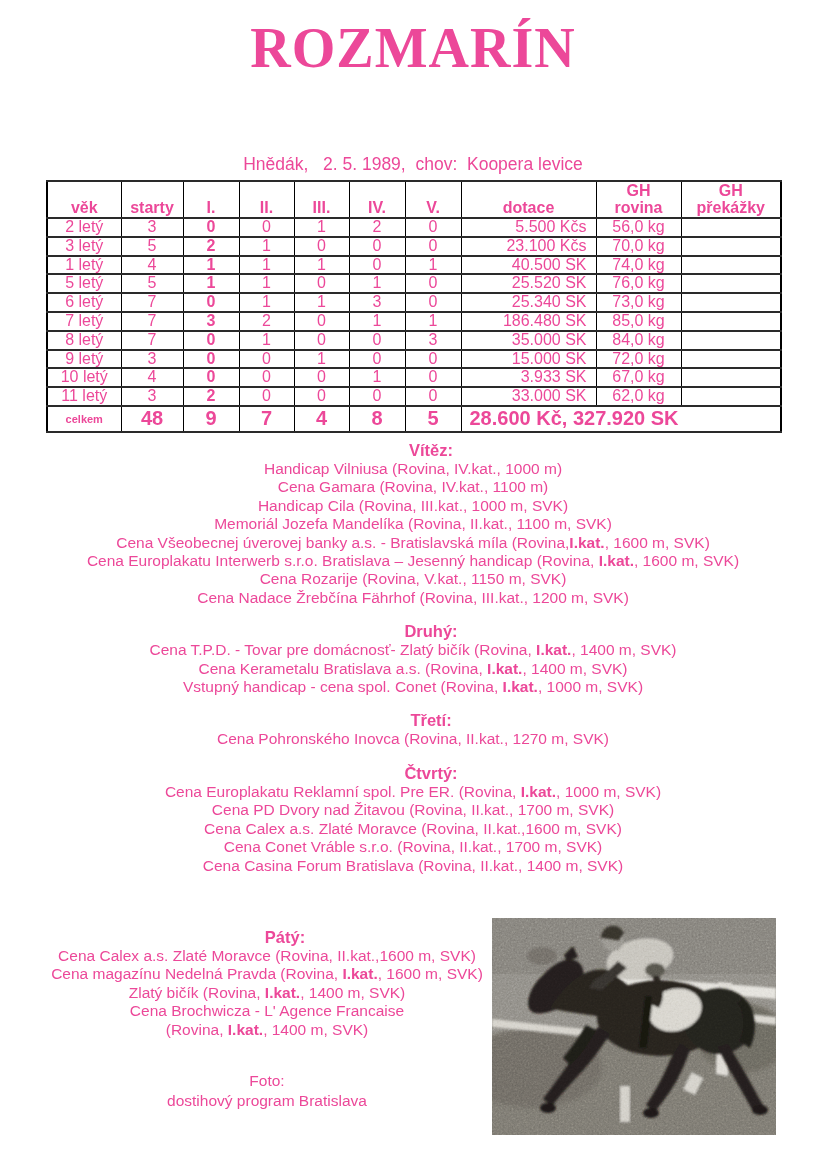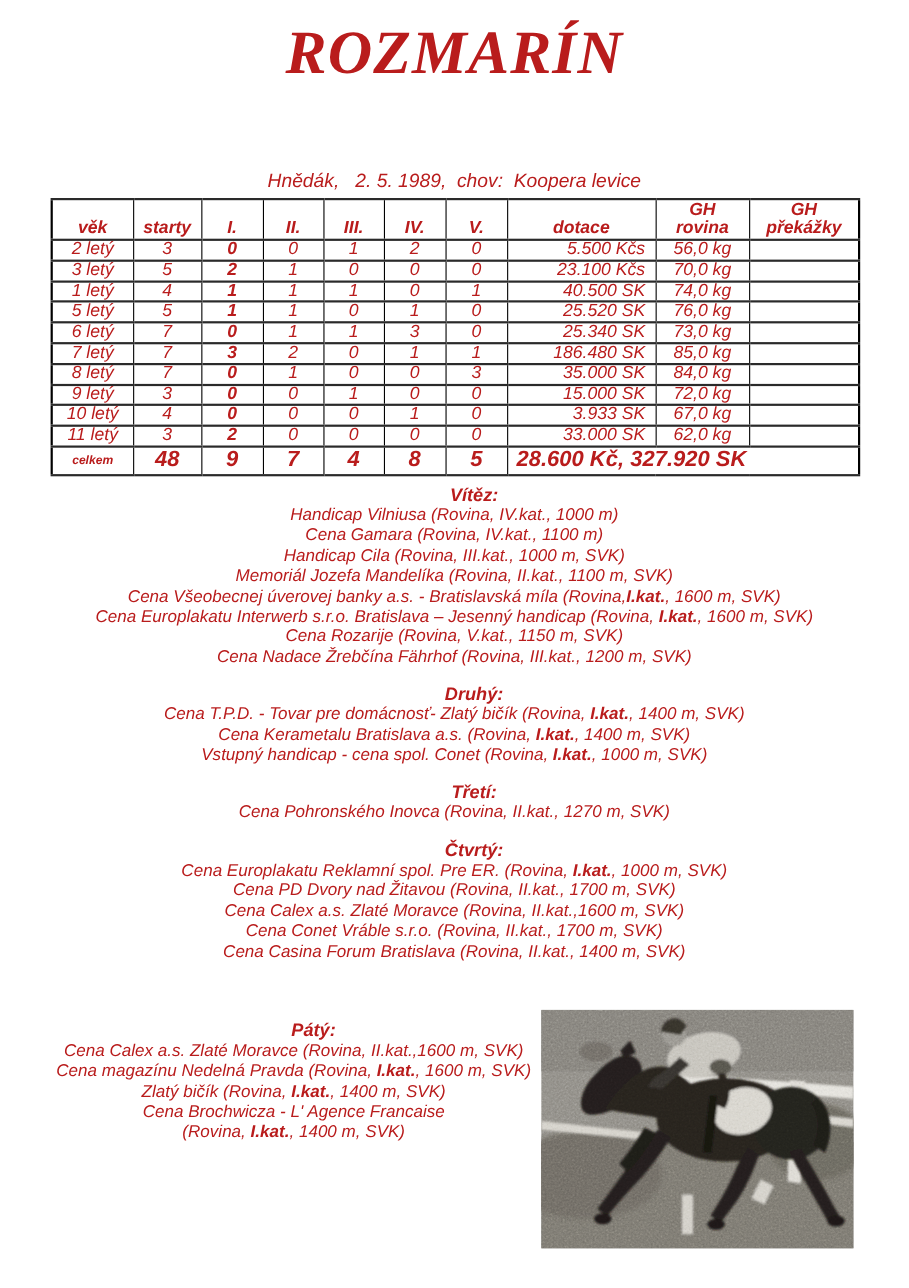--- a/index.html
+++ b/index.html
@@ -1,18 +1,18 @@
 <!DOCTYPE html>
 <html><head>
 <meta charset="utf-8">
 <style>
   html,body{margin:0;padding:0;background:#ffffff;}
   .page{
-    position:relative;width:826px;height:1171px;background:#fff;color:#b91c1c;
-    font-family:"Liberation Sans","DejaVu Sans",sans-serif;overflow:hidden;font-style:italic;
+    position:relative;width:826px;height:1171px;background:#fff;color:#ec4899;
+    font-family:"Liberation Sans","DejaVu Sans",sans-serif;overflow:hidden;
   }
   .b{font-weight:bold;}
 
   .title{
     position:absolute;top:16px;left:0;width:100%;text-align:center;
     font-family:"Liberation Serif","DejaVu Serif",serif;font-weight:bold;
     font-size:56px;line-height:64px;letter-spacing:1px;
   }
   .subtitle{
     position:absolute;top:107px;left:0;width:100%;text-align:center;
@@ -273,20 +273,24 @@
       <div class="section">
         <div class="section-title">Pátý:</div>
         <div><span>Cena Calex a.s. Zlaté Moravce (Rovina, II.kat.,1600 m, SVK)</span></div>
         <div><span>Cena magazínu Nedelná Pravda  (Rovina, </span><span class="b">I.kat.</span><span>, 1600 m, SVK)</span></div>
         <div><span>Zlatý bičík (Rovina, </span><span class="b">I.kat.</span><span>, 1400 m, SVK)</span></div>
         <div><span>Cena Brochwicza - L' Agence Francaise</span></div>
         <div><span>(Rovina, </span><span class="b">I.kat.</span><span>, 1400 m, SVK)</span></div>
       </div>
     </div>
 
+  <div class="photo-credit">
+    <div>Foto:</div>
+    <div>dostihový program Bratislava</div>
+  </div>
 
   <div class="photo">
     <svg viewBox="0 0 284 217" xmlns="http://www.w3.org/2000/svg">
       <defs>
         <filter id="grainF" x="0%" y="0%" width="100%" height="100%">
           <feTurbulence type="fractalNoise" baseFrequency="0.55" numOctaves="3" seed="11"></feTurbulence>
           <feColorMatrix type="saturate" values="0"></feColorMatrix>
         </filter>
         <filter id="soft">
             <feGaussianBlur stdDeviation="1"></feGaussianBlur>

